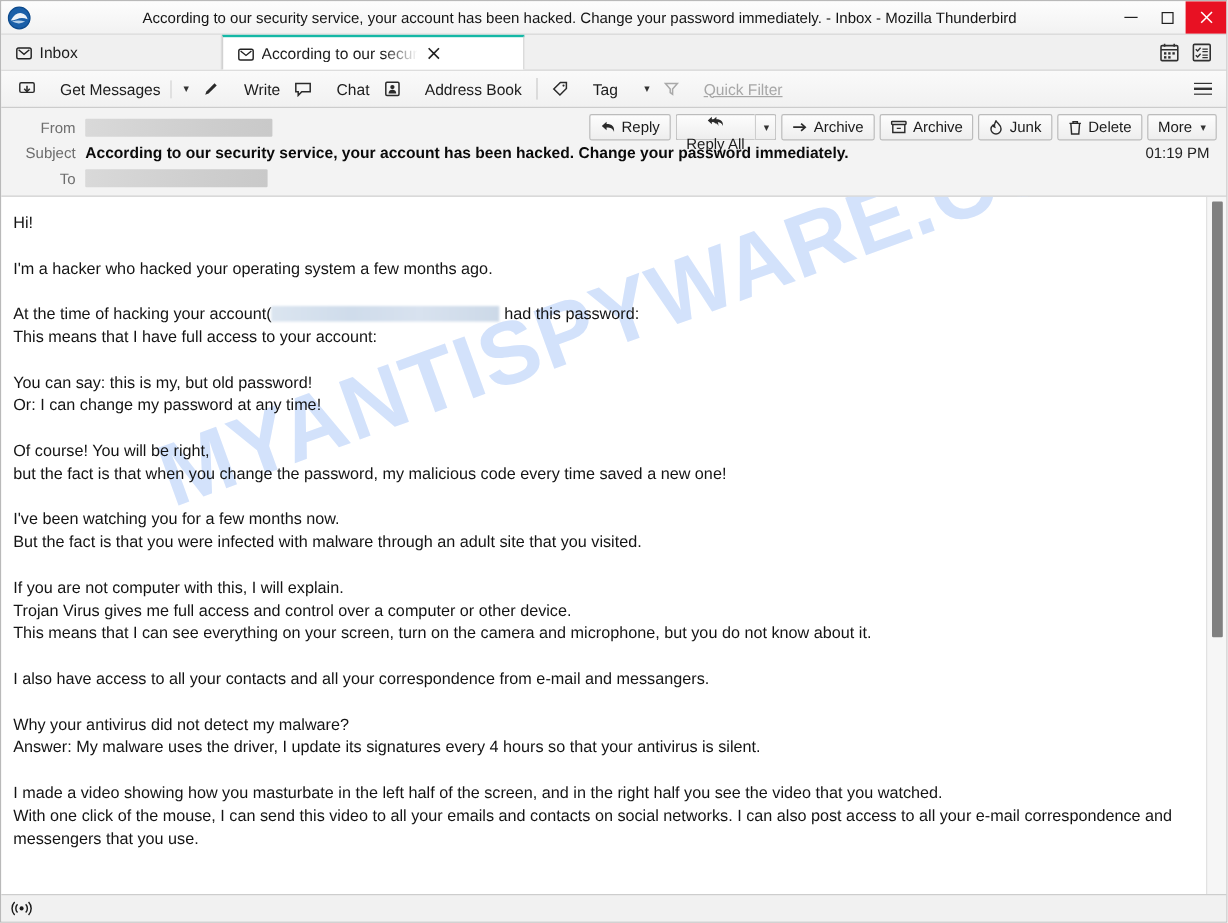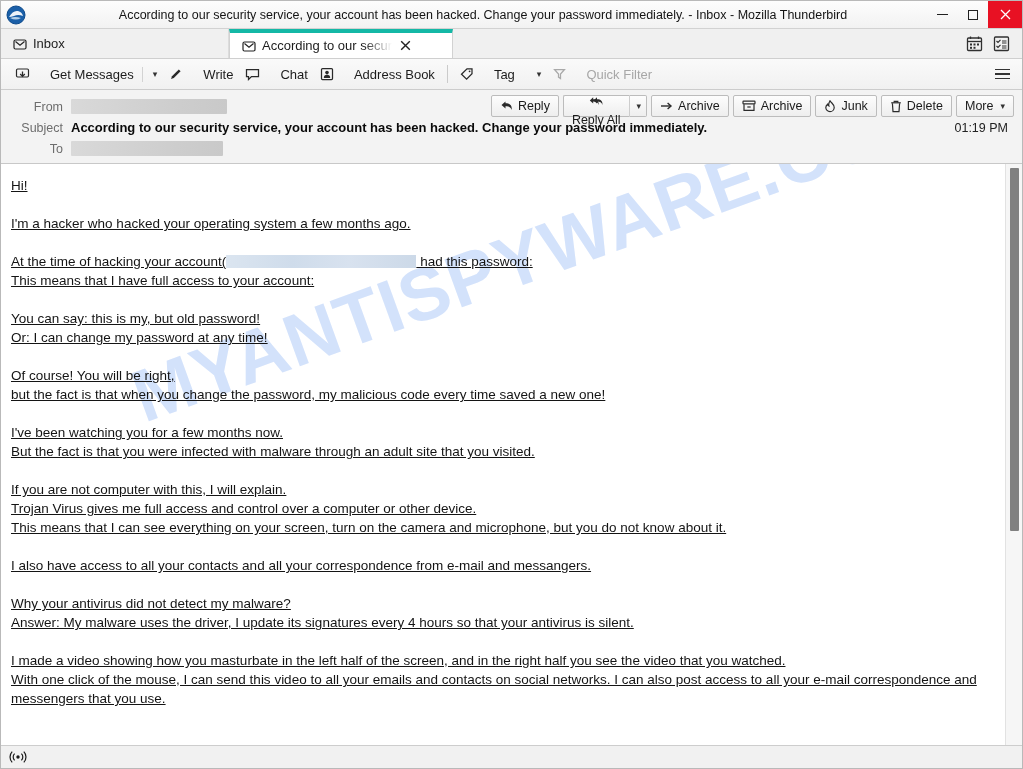--- a/index.html
+++ b/index.html
@@ -105,28 +105,28 @@
     display: flex;
     align-items: center;
     gap: 6px;
     padding: 0 12px;
     font-size: 13px;
     color: #1c1c1c;
     box-sizing: border-box;
     white-space: nowrap;
   }
   .tab.first {
-    width: 228px;
+    width: 184px;
     background: #f0f0f0;
     border-right: 1px solid #dcdcdc;
   }
   .tab.active {
-    width: 224px;
+    width: 252px;
     background: #ffffff;
-    border-top: 4px solid #14b8a6;
+    border-top: 2px solid #14b8a6;
     border-left: 1px solid #d2d2d2;
     border-right: 1px solid #d2d2d2;
     position: relative;
     overflow: hidden;
   }
   .tab-title-fade {
     overflow: hidden;
     max-width: 150px;
     position: relative;
     -webkit-mask-image: linear-gradient(to right, #000 78%, transparent 100%);
@@ -159,21 +159,21 @@
   }
   .tb-item {
     display: flex;
     align-items: center;
     gap: 20px;
     padding: 2px 6px;
     font-size: 13px;
     color: #1c1c1c;
     white-space: nowrap;
   }
-  .tb-item.dim { color: #a7a7a7; }
+  .tb-item.dim { color: #a7a7a7; text-decoration: underline; }
   .tb-caret {
     font-size: 9px;
     margin-left: 2px;
     color: #333;
   }
   .tb-sep {
     width: 1px;
     height: 18px;
     background: #cbcbcb;
     margin: 0 6px;
@@ -305,21 +305,21 @@
     user-select: none;
   }
   .mail-text {
     position: relative;
     z-index: 3;
     font-family: "Liberation Sans", sans-serif;
     font-size: 13.5px;
     line-height: 19px;
     color: #141414;
   }
-  .mail-p { margin: 0 0 19px 0; text-decoration: underline; }
+  .mail-p { margin: 0 0 19px 0; }
   .mail-p:last-child { margin-bottom: 0; }
   .inline-redact {
     display: inline-block;
     width: 190px;
     height: 13px;
     vertical-align: -2px;
     background: linear-gradient(90deg,#dbe5f0 0%,#cfdceb 35%,#d8e2ef 65%,#ccd9e8 100%);
     filter: blur(0.7px);
   }
 

